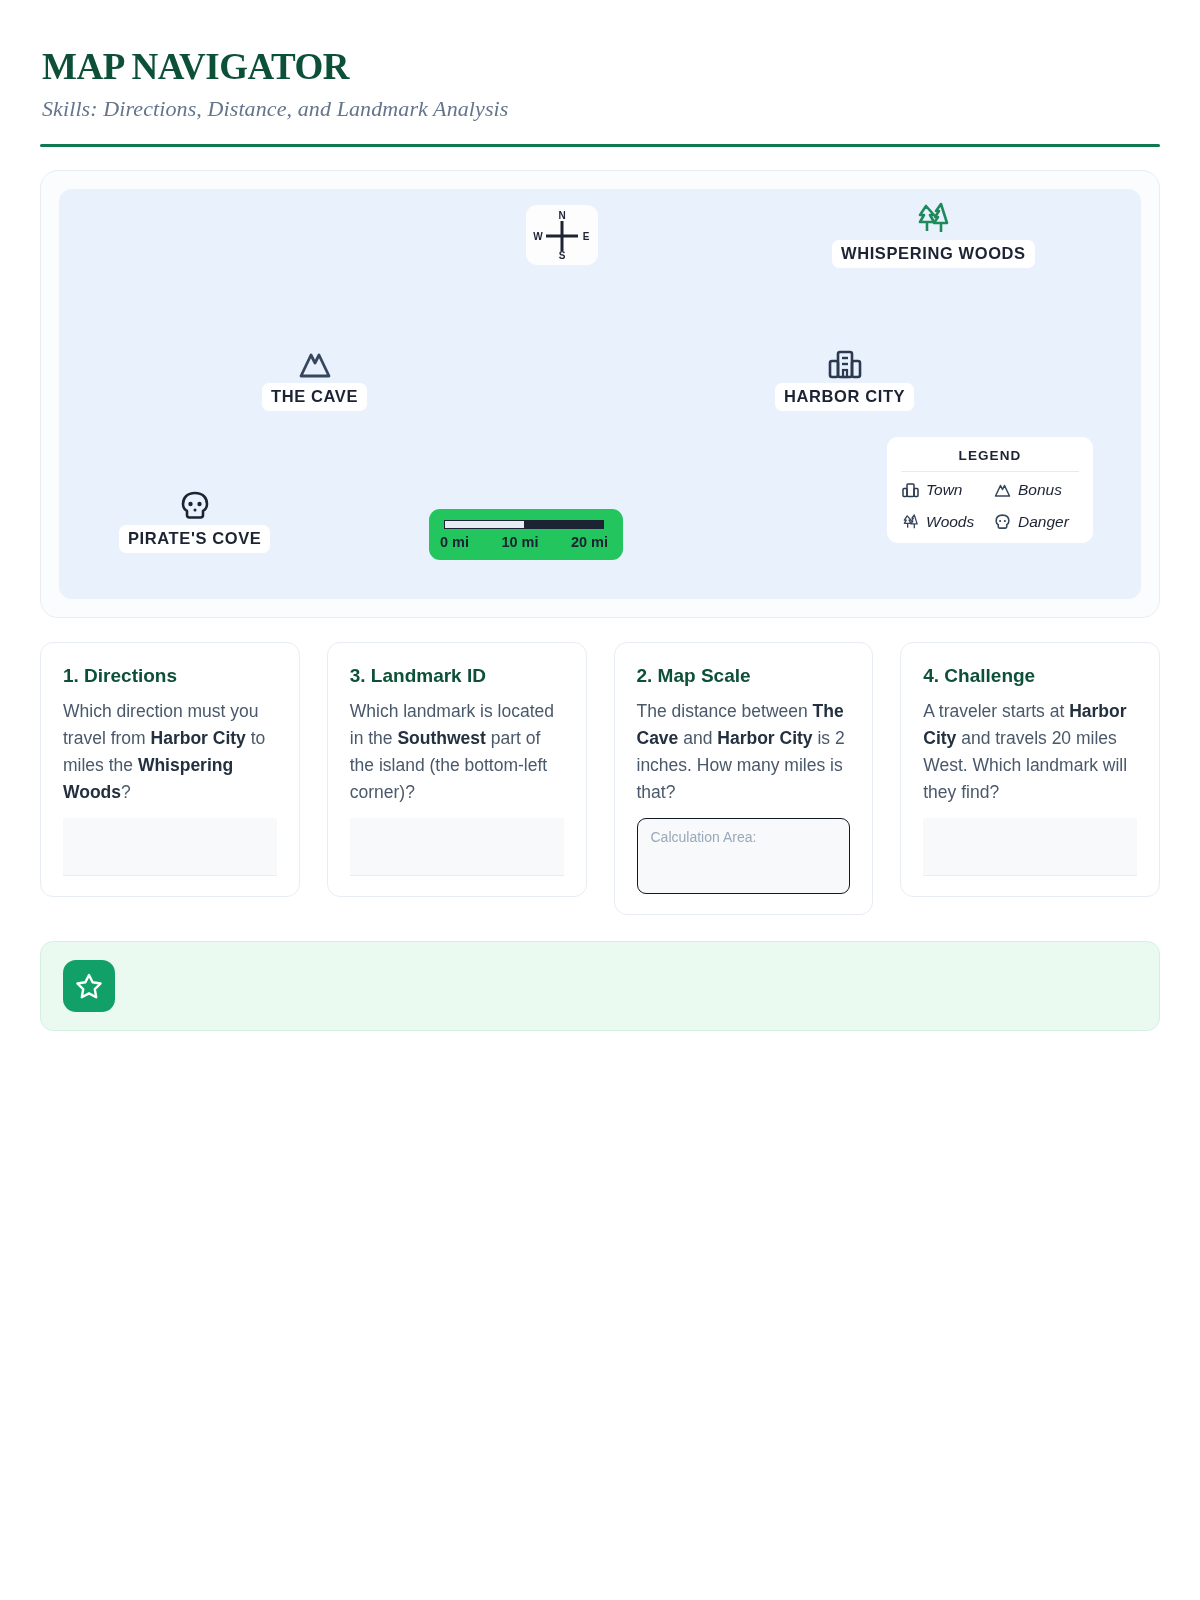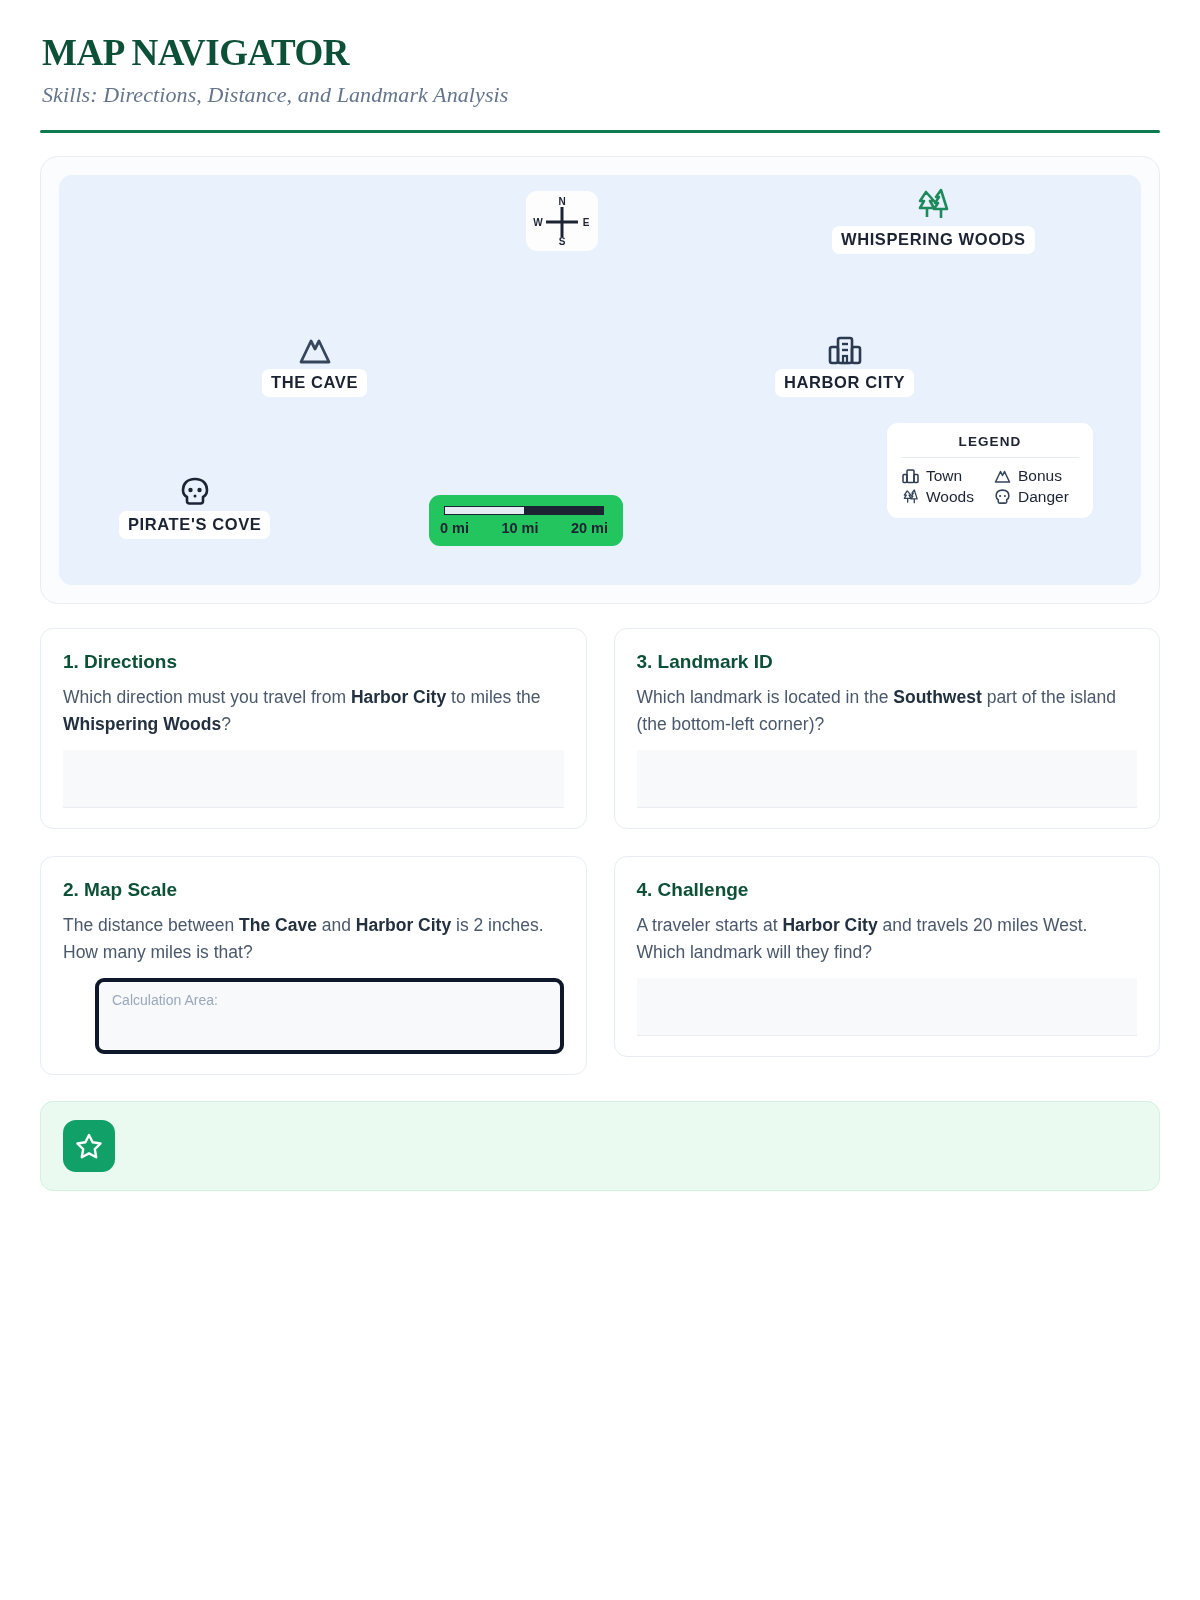--- a/index.html
+++ b/index.html
@@ -2,21 +2,21 @@
 <html><head>
 <meta charset="utf-8">
 <style>
   * { box-sizing: border-box; margin: 0; padding: 0; }
   html, body {
     width: 1200px; height: 1600px;
     background: #ffffff;
     font-family: "Liberation Sans", sans-serif;
     color: #2f3b4c;
   }
-  .page { width: 1200px; height: 1189px; padding: 34px 40px 0 40px; position: relative; }
+  .page { width: 1200px; height: 1189px; padding: 48px 40px 0 40px; position: relative; }
 
   
   .header { display: flex; align-items: flex-start; justify-content: space-between; }
   .title-block { padding-left: 2px; }
   .main-title {
     font-family: "Liberation Serif", serif;
     font-size: 37px; font-weight: 700; letter-spacing: -0.5px;
     color: #0d5038; line-height: 1.05;
   }
   .sub-title {
@@ -83,28 +83,28 @@
     position: absolute;
     background: #ffffff; border-radius: 11px;
     padding: 11px 14px 12px 14px;
     width: 206px;
   }
   .legend-title {
     text-align: center; font-size: 13.5px; font-weight: 700;
     letter-spacing: 1.1px; color: #1c2333; padding-bottom: 8px;
     border-bottom: 1px solid #e6ebf2;
   }
-  .legend-grid { display: grid; grid-template-columns: 1fr 1fr; gap: 3px 6px; margin-top: 9px; }
+  .legend-grid { display: grid; grid-template-columns: 1fr 1fr; gap: 14px 6px; margin-top: 9px; font-style: italic; }
   .legend-item { display: flex; align-items: center; gap: 6px; font-size: 15.5px; color: #1c2333; }
   .legend-item .li-icon { line-height: 0; }
 
   
   .q-grid {
     margin-top: 24px;
-    display: grid; grid-template-columns: 1fr 1fr;
+    display: grid; grid-template-columns: 1fr 1fr 1fr 1fr;
     column-gap: 27px; row-gap: 27px;
     align-items: start;
   }
   .q-card {
     background: #ffffff;
     border: 1px solid #e8edf3;
     border-radius: 13px;
     padding: 22px 22px 20px 22px;
   }
   .q-title {
@@ -115,26 +115,25 @@
   .answer-area {
     margin-top: 12px;
     height: 58px;
     background: #f7f9fb;
     border-bottom: 1px solid #e8edf3;
   }
   .calc-area {
     margin-top: 12px;
     height: 76px;
     background: #f7f9fb;
-    border: 4px solid #0f172a;
+    border: 1px solid #0f172a;
     border-radius: 9px;
     padding: 10px 13px;
     font-size: 14px;
     color: #9aa8ba;
-    margin-left: 32px;
   }
 
   
   .bonus {
     margin-top: 26px;
     background: #eafaf1;
     border: 1px solid #d4f0e0;
     border-radius: 13px;
     padding: 18px 22px;
     display: flex; align-items: center; gap: 19px;

